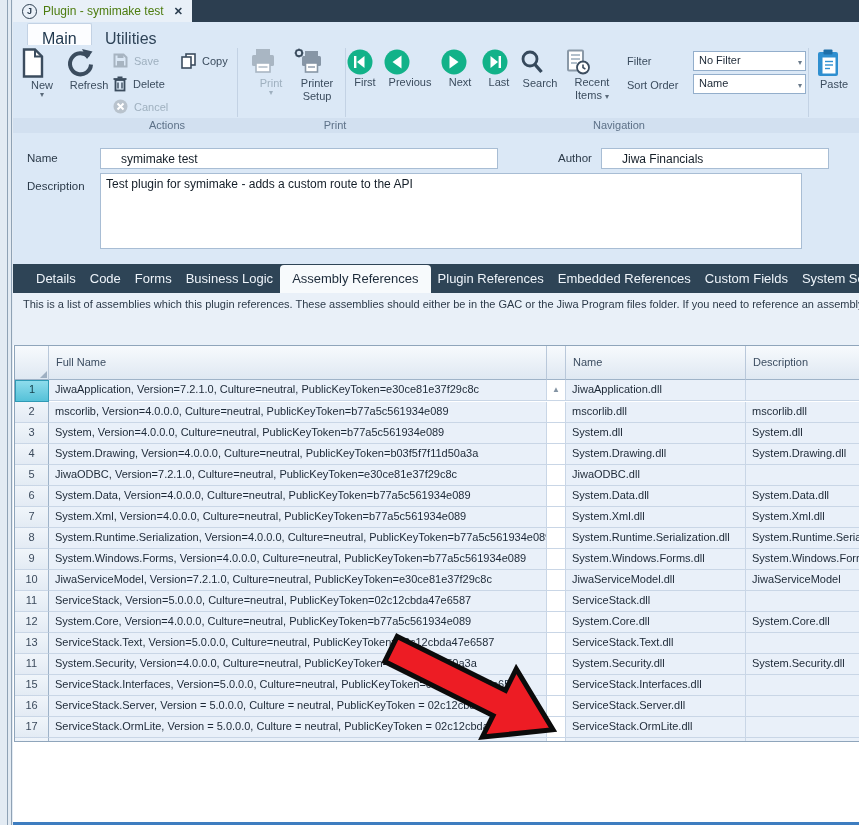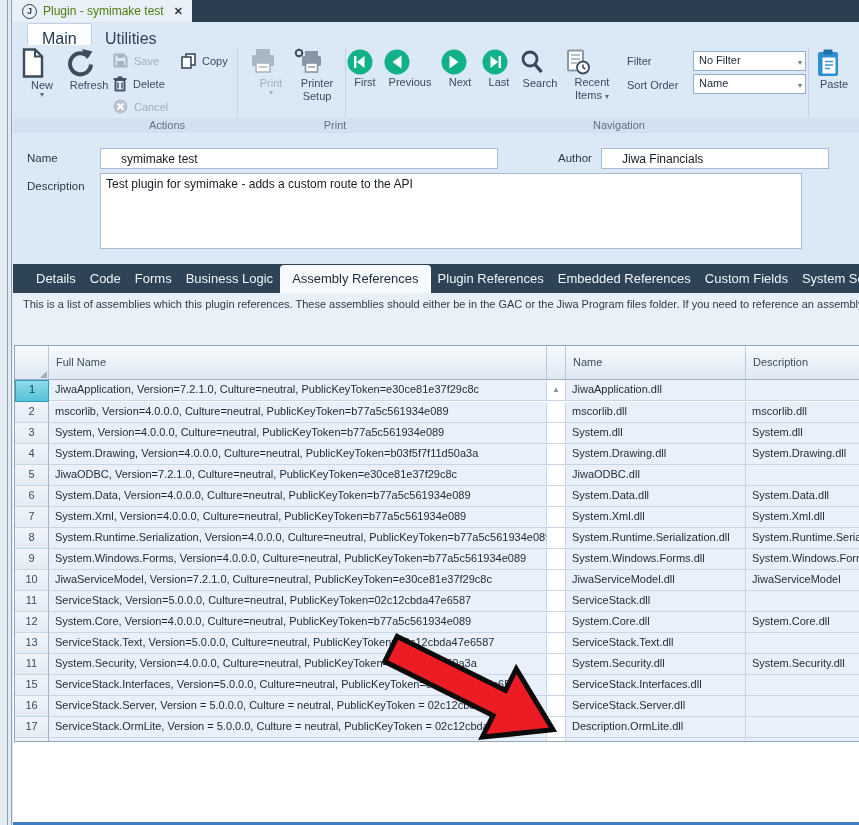--- a/index.html
+++ b/index.html
@@ -386,21 +386,21 @@
 
     <div class="c c-num">16</div>
     <div class="c c-full">ServiceStack.Server, Version = 5.0.0.0, Culture = neutral, PublicKeyToken = 02c12cbda47e6587</div>
     <div class="c c-ind"></div>
     <div class="c c-name">ServiceStack.Server.dll</div>
     <div class="c c-desc"></div>
 
     <div class="c c-num">17</div>
     <div class="c c-full">ServiceStack.OrmLite, Version = 5.0.0.0, Culture = neutral, PublicKeyToken = 02c12cbda47e6587</div>
     <div class="c c-ind"></div>
-    <div class="c c-name">Description.OrmLite.dll</div>
+    <div class="c c-name">ServiceStack.OrmLite.dll</div>
     <div class="c c-desc"></div>
 
     <div class="c c-num">18</div>
     <div class="c c-full"></div>
     <div class="c c-ind"></div>
     <div class="c c-name"></div>
     <div class="c c-desc"></div>
   </div>
   </div>
 

